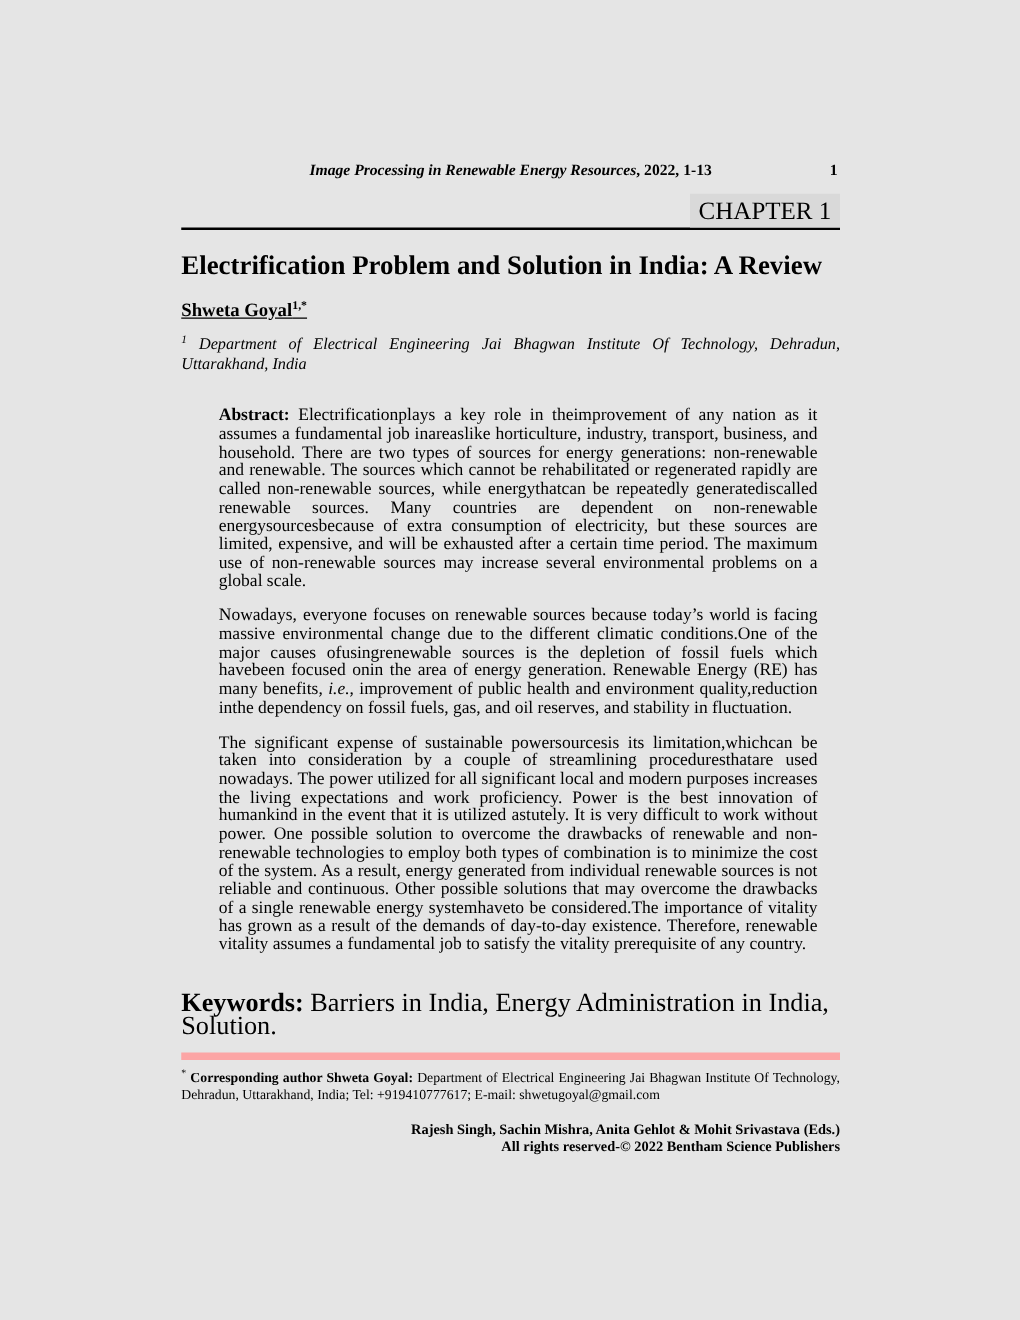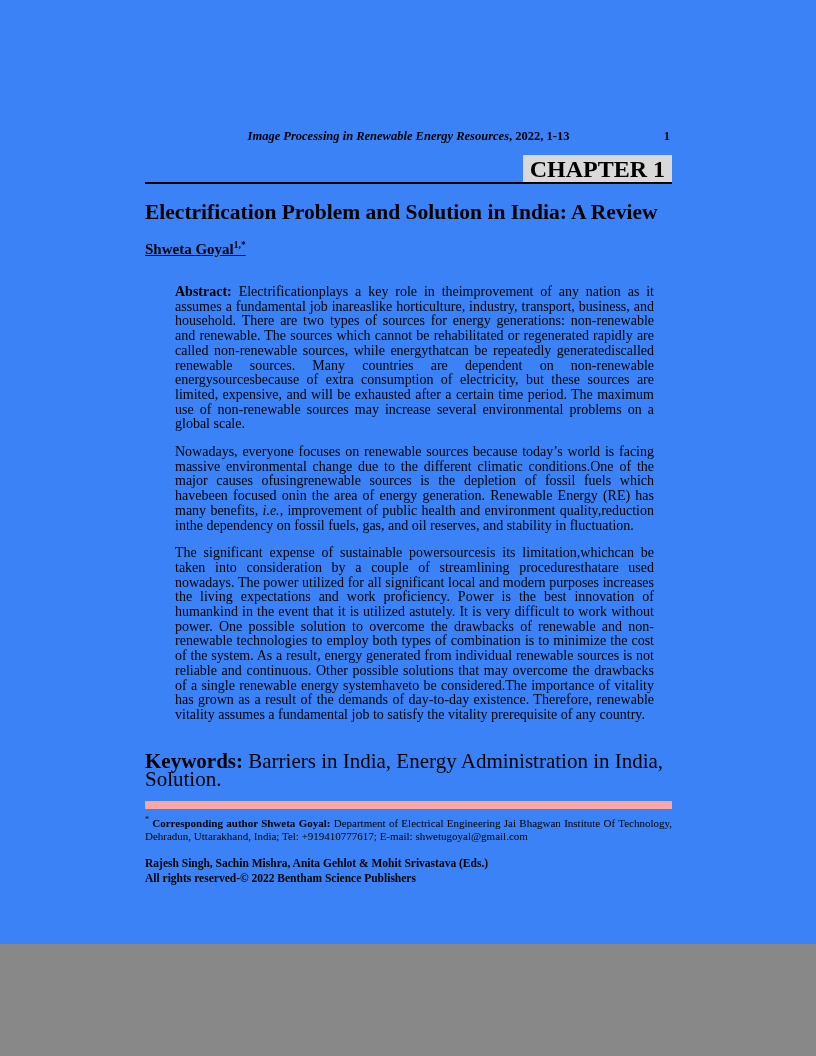--- a/index.html
+++ b/index.html
@@ -1,21 +1,21 @@
 <!DOCTYPE html>
 <html><head>
 <meta charset="utf-8">
 <style>
   html, body { margin: 0; padding: 0; background: #888; }
   .page {
     position: relative;
     width: 816px;
-    height: 944px;
+    height: 1056px;
     margin: 0 auto;
-    background: #3b82f6;
+    background: #e5e5e5;
     font-family: "Liberation Serif", "DejaVu Serif", serif;
     color: #000;
     overflow: hidden;
     box-sizing: border-box;
   }
   .content {
     position: absolute;
     left: 145px;
     top: 128px;
     width: 527px;
@@ -38,22 +38,22 @@
   
   .chapter-row {
     margin-top: 11px;
     border-bottom: 2px solid #000;
     text-align: right;
     line-height: 0;
   }
   .chapter-badge {
     display: inline-block;
     background: #d9d9d9;
-    font-weight: bold;
-    font-size: 24px;
+    font-weight: normal;
+    font-size: 20px;
     line-height: 22px;
     padding: 3px 7px 2px 7px;
     vertical-align: bottom;
   }
   
   .paper-title {
     margin: 14px 0 0 0;
     font-size: 21.5px;
     font-weight: bold;
     line-height: 28px;
@@ -92,32 +92,32 @@
   
   .keywords {
     margin-top: 29px;
     font-size: 21px;
     line-height: 18px;
   }
   .keywords-label { font-weight: bold; }
   
   .footnote {
     margin-top: 13px;
-    border-top: 8px solid #fca5a5;
+    border-top: 6px solid #fca5a5;
     padding-top: 4px;
     font-size: 11px;
     line-height: 13.5px;
     text-align: justify;
   }
   .footnote sup { font-size: 8px; }
   .footnote-bold { font-weight: bold; }
   
   .publisher {
     margin-top: 13px;
-    text-align: left;
+    text-align: right;
     font-weight: bold;
     font-size: 11.5px;
     line-height: 14.5px;
   }
 </style>
 </head>
 <body>
 
 <div class="page">
   <div class="content">
@@ -130,20 +130,23 @@
     <div class="chapter-row">
       <span class="chapter-badge">CHAPTER 1</span>
     </div>
 
     <h1 class="paper-title">Electrification Problem and Solution in India: A Review</h1>
 
     <div class="author-line">
       <span>Shweta Goyal</span><sup>1,*</sup>
     </div>
 
+    <div class="affiliation">
+      <sup>1</sup><span> Department of Electrical Engineering Jai Bhagwan Institute Of Technology, Dehradun, Uttarakhand, India</span>
+    </div>
 
     <div class="abstract">
       <p><span class="abstract-label">Abstract:</span><span> Electrificationplays a key role in theimprovement of any nation as it assumes a fundamental job inareaslike horticulture, industry, transport, business, and household. There are two types of sources for energy generations: non-renewable and renewable. The sources which cannot be rehabilitated or regenerated rapidly are called non-renewable sources, while energythatcan be repeatedly generatediscalled renewable sources. Many countries are dependent on non-renewable energysourcesbecause of extra consumption of electricity, but these sources are limited, expensive, and will be exhausted after a certain time period. The maximum use of non-renewable sources may increase several environmental problems on a global scale.</span></p>
       <p><span>Nowadays, everyone focuses on renewable sources because today’s world is facing massive environmental change due to the different climatic conditions.One of the major causes ofusingrenewable sources is the depletion of fossil fuels which havebeen focused onin the area of energy generation. Renewable Energy (RE) has many benefits, </span><span class="italic">i.e.</span><span>, improvement of public health and environment quality,reduction inthe dependency on fossil fuels, gas, and oil reserves, and stability in fluctuation.</span></p>
       <p>The significant expense of sustainable powersourcesis its limitation,whichcan be taken into consideration by a couple of streamlining proceduresthatare used nowadays. The power utilized for all significant local and modern purposes increases the living expectations and work proficiency. Power is the best innovation of humankind in the event that it is utilized astutely. It is very difficult to work without power. One possible solution to overcome the drawbacks of renewable and non-renewable technologies to employ both types of combination is to minimize the cost of the system. As a result, energy generated from individual renewable sources is not reliable and continuous. Other possible solutions that may overcome the drawbacks of a single renewable energy systemhaveto be considered.The importance of vitality has grown as a result of the demands of day-to-day existence. Therefore, renewable vitality assumes a fundamental job to satisfy the vitality prerequisite of any country.</p>
     </div>
 
     <div class="keywords">
       <span class="keywords-label">Keywords:</span><span> Barriers in India, Energy Administration in India, Solution.</span>
     </div>

